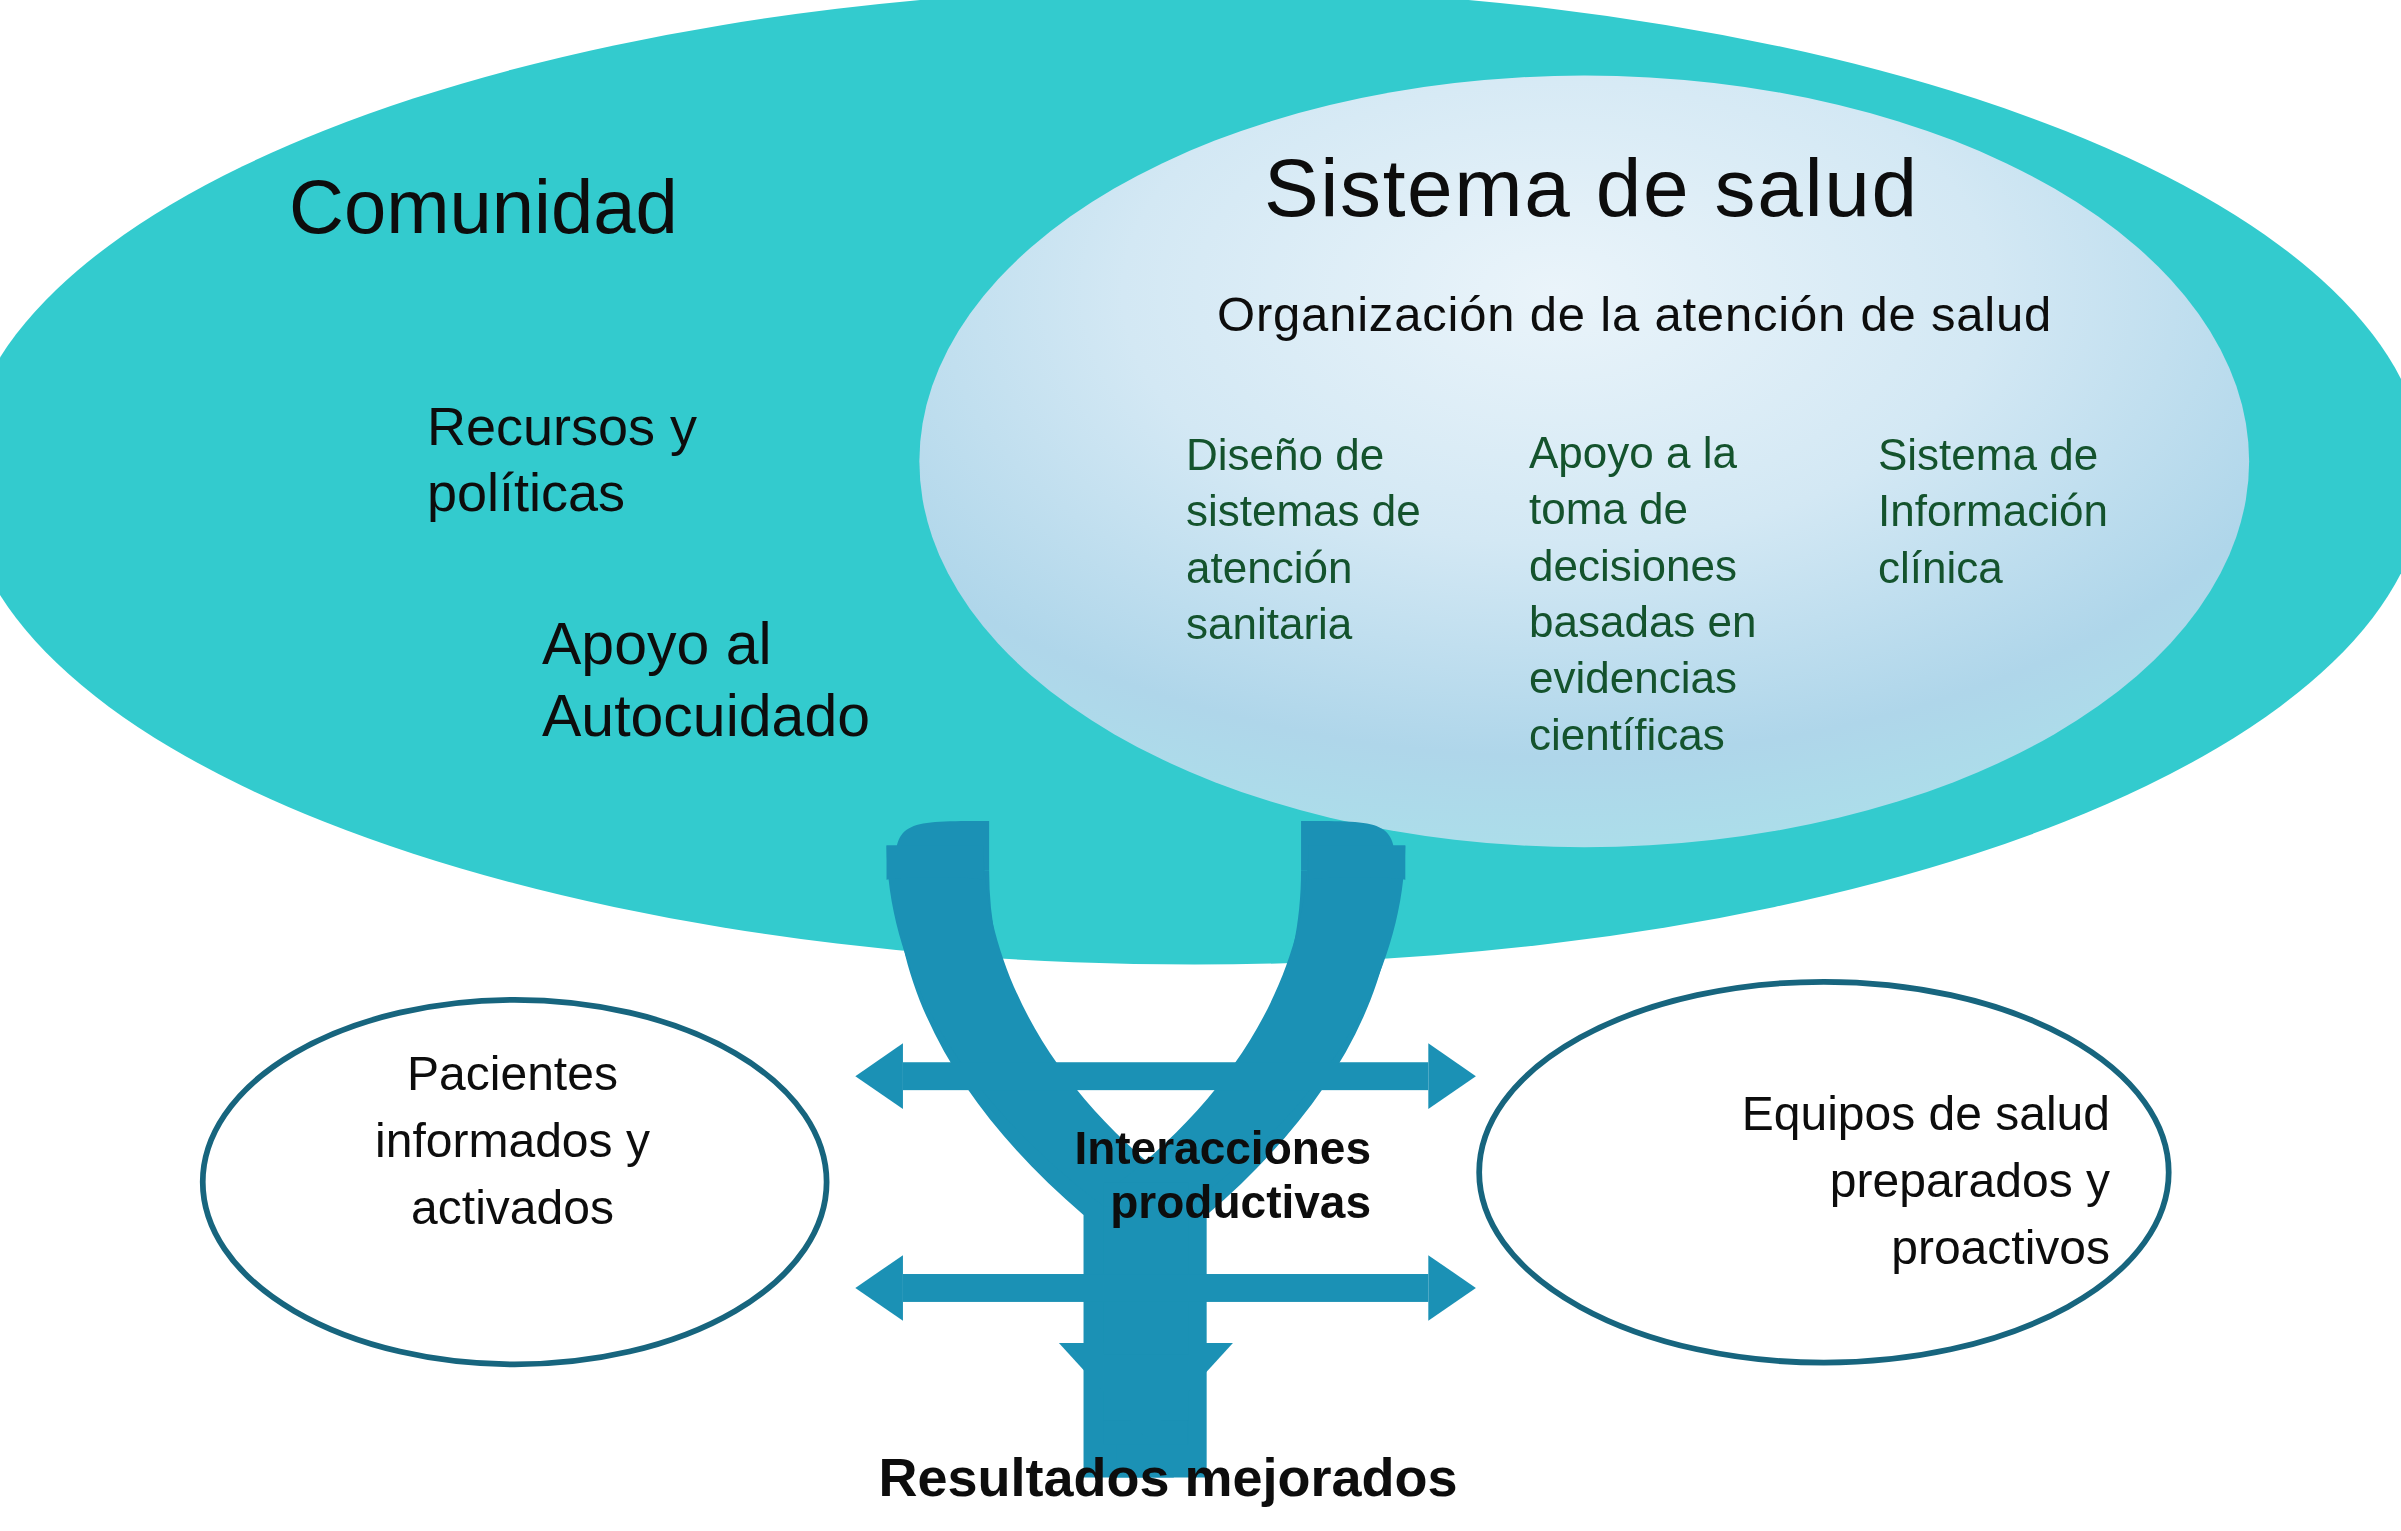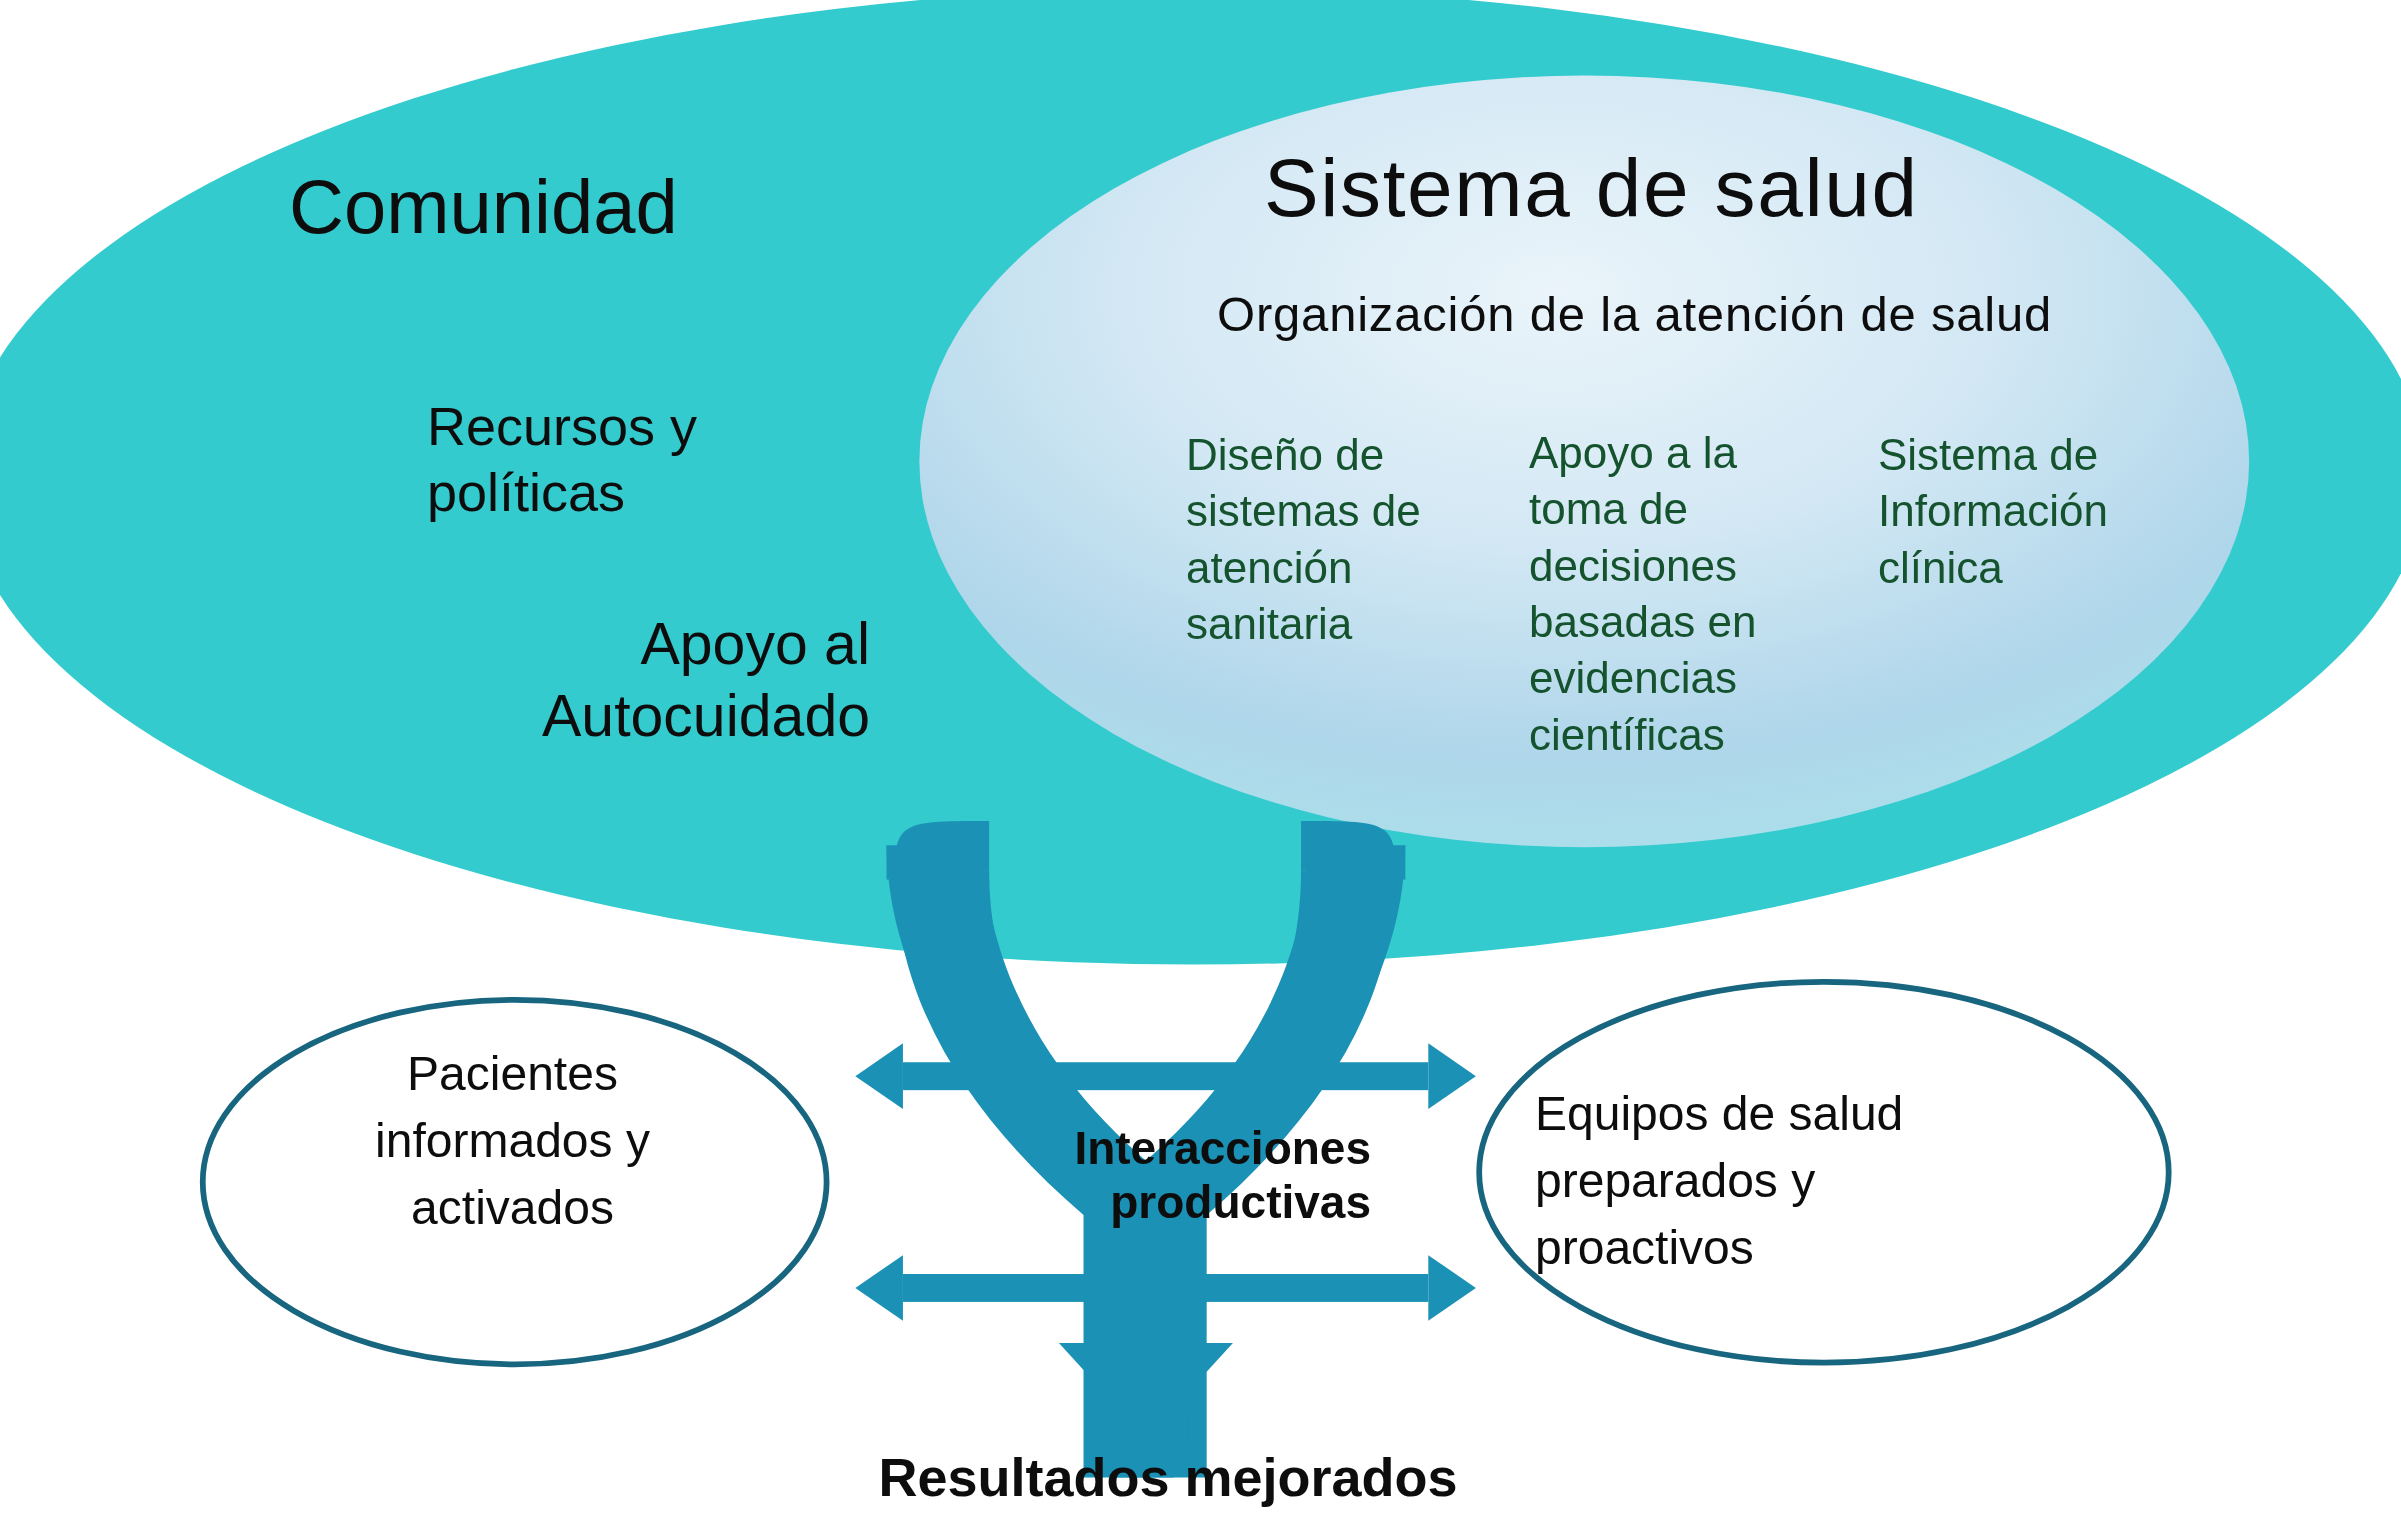--- a/index.html
+++ b/index.html
@@ -52,21 +52,21 @@
   }
   .t-recursos {
     left: 427px; top: 394px;
     font-size: 54px;
     line-height: 1.22;
   }
   .t-apoyoauto {
     left: 542px; top: 609px;
     font-size: 59px;
     line-height: 1.22;
-    text-align: right;
+    text-align: left;
   }
   .col {
     position: absolute;
     font-size: 44px;
     line-height: 1.28;
     color: #14532d;
     white-space: pre;
   }
   .col-1 { left: 1186px; top: 427px; }
   .col-2 { left: 1529px; top: 425px; }
@@ -82,21 +82,21 @@
   .t-pacientes {
     left: 250px; top: 1040px;
     width: 525px;
     text-align: center;
     font-size: 48px;
     line-height: 1.40;
   }
   .t-equipos {
     left: 1535px; top: 1080px;
     width: 575px;
-    text-align: left;
+    text-align: right;
     font-size: 48px;
     line-height: 1.40;
   }
   .t-interacciones {
     left: 911px; top: 1121px;
     width: 460px;
     text-align: right;
     font-size: 46px;
     font-weight: bold;
     line-height: 1.18;

